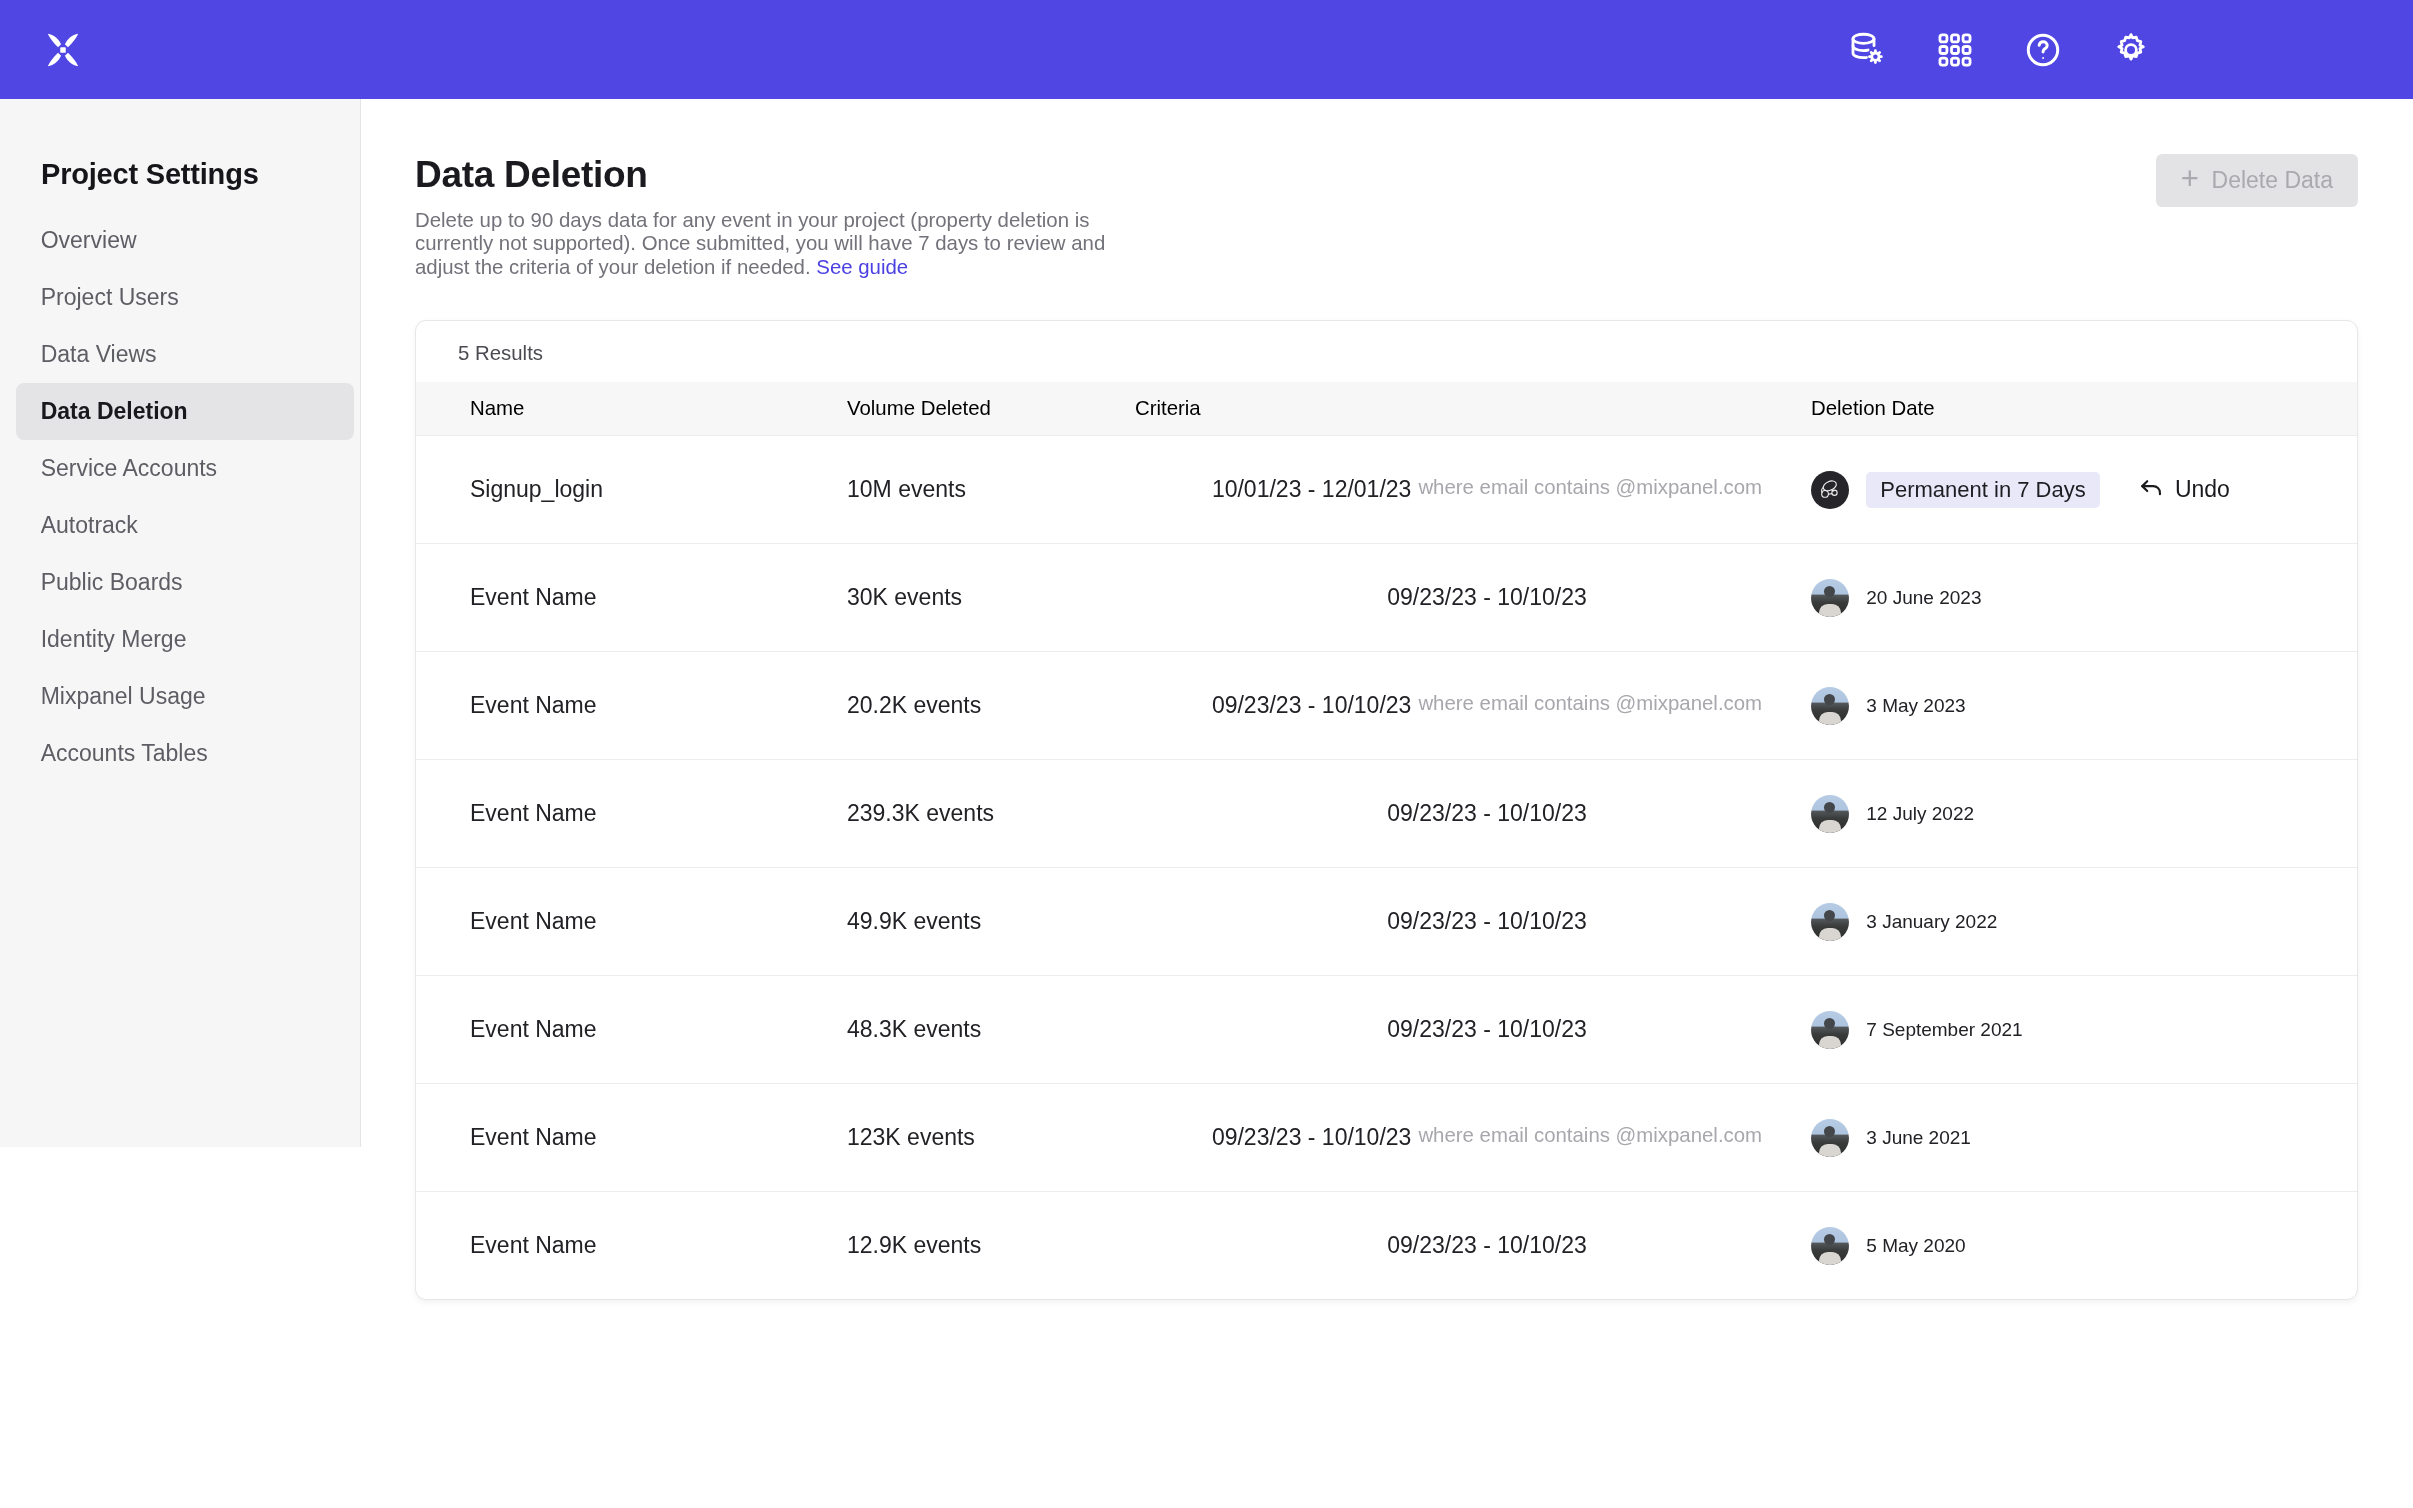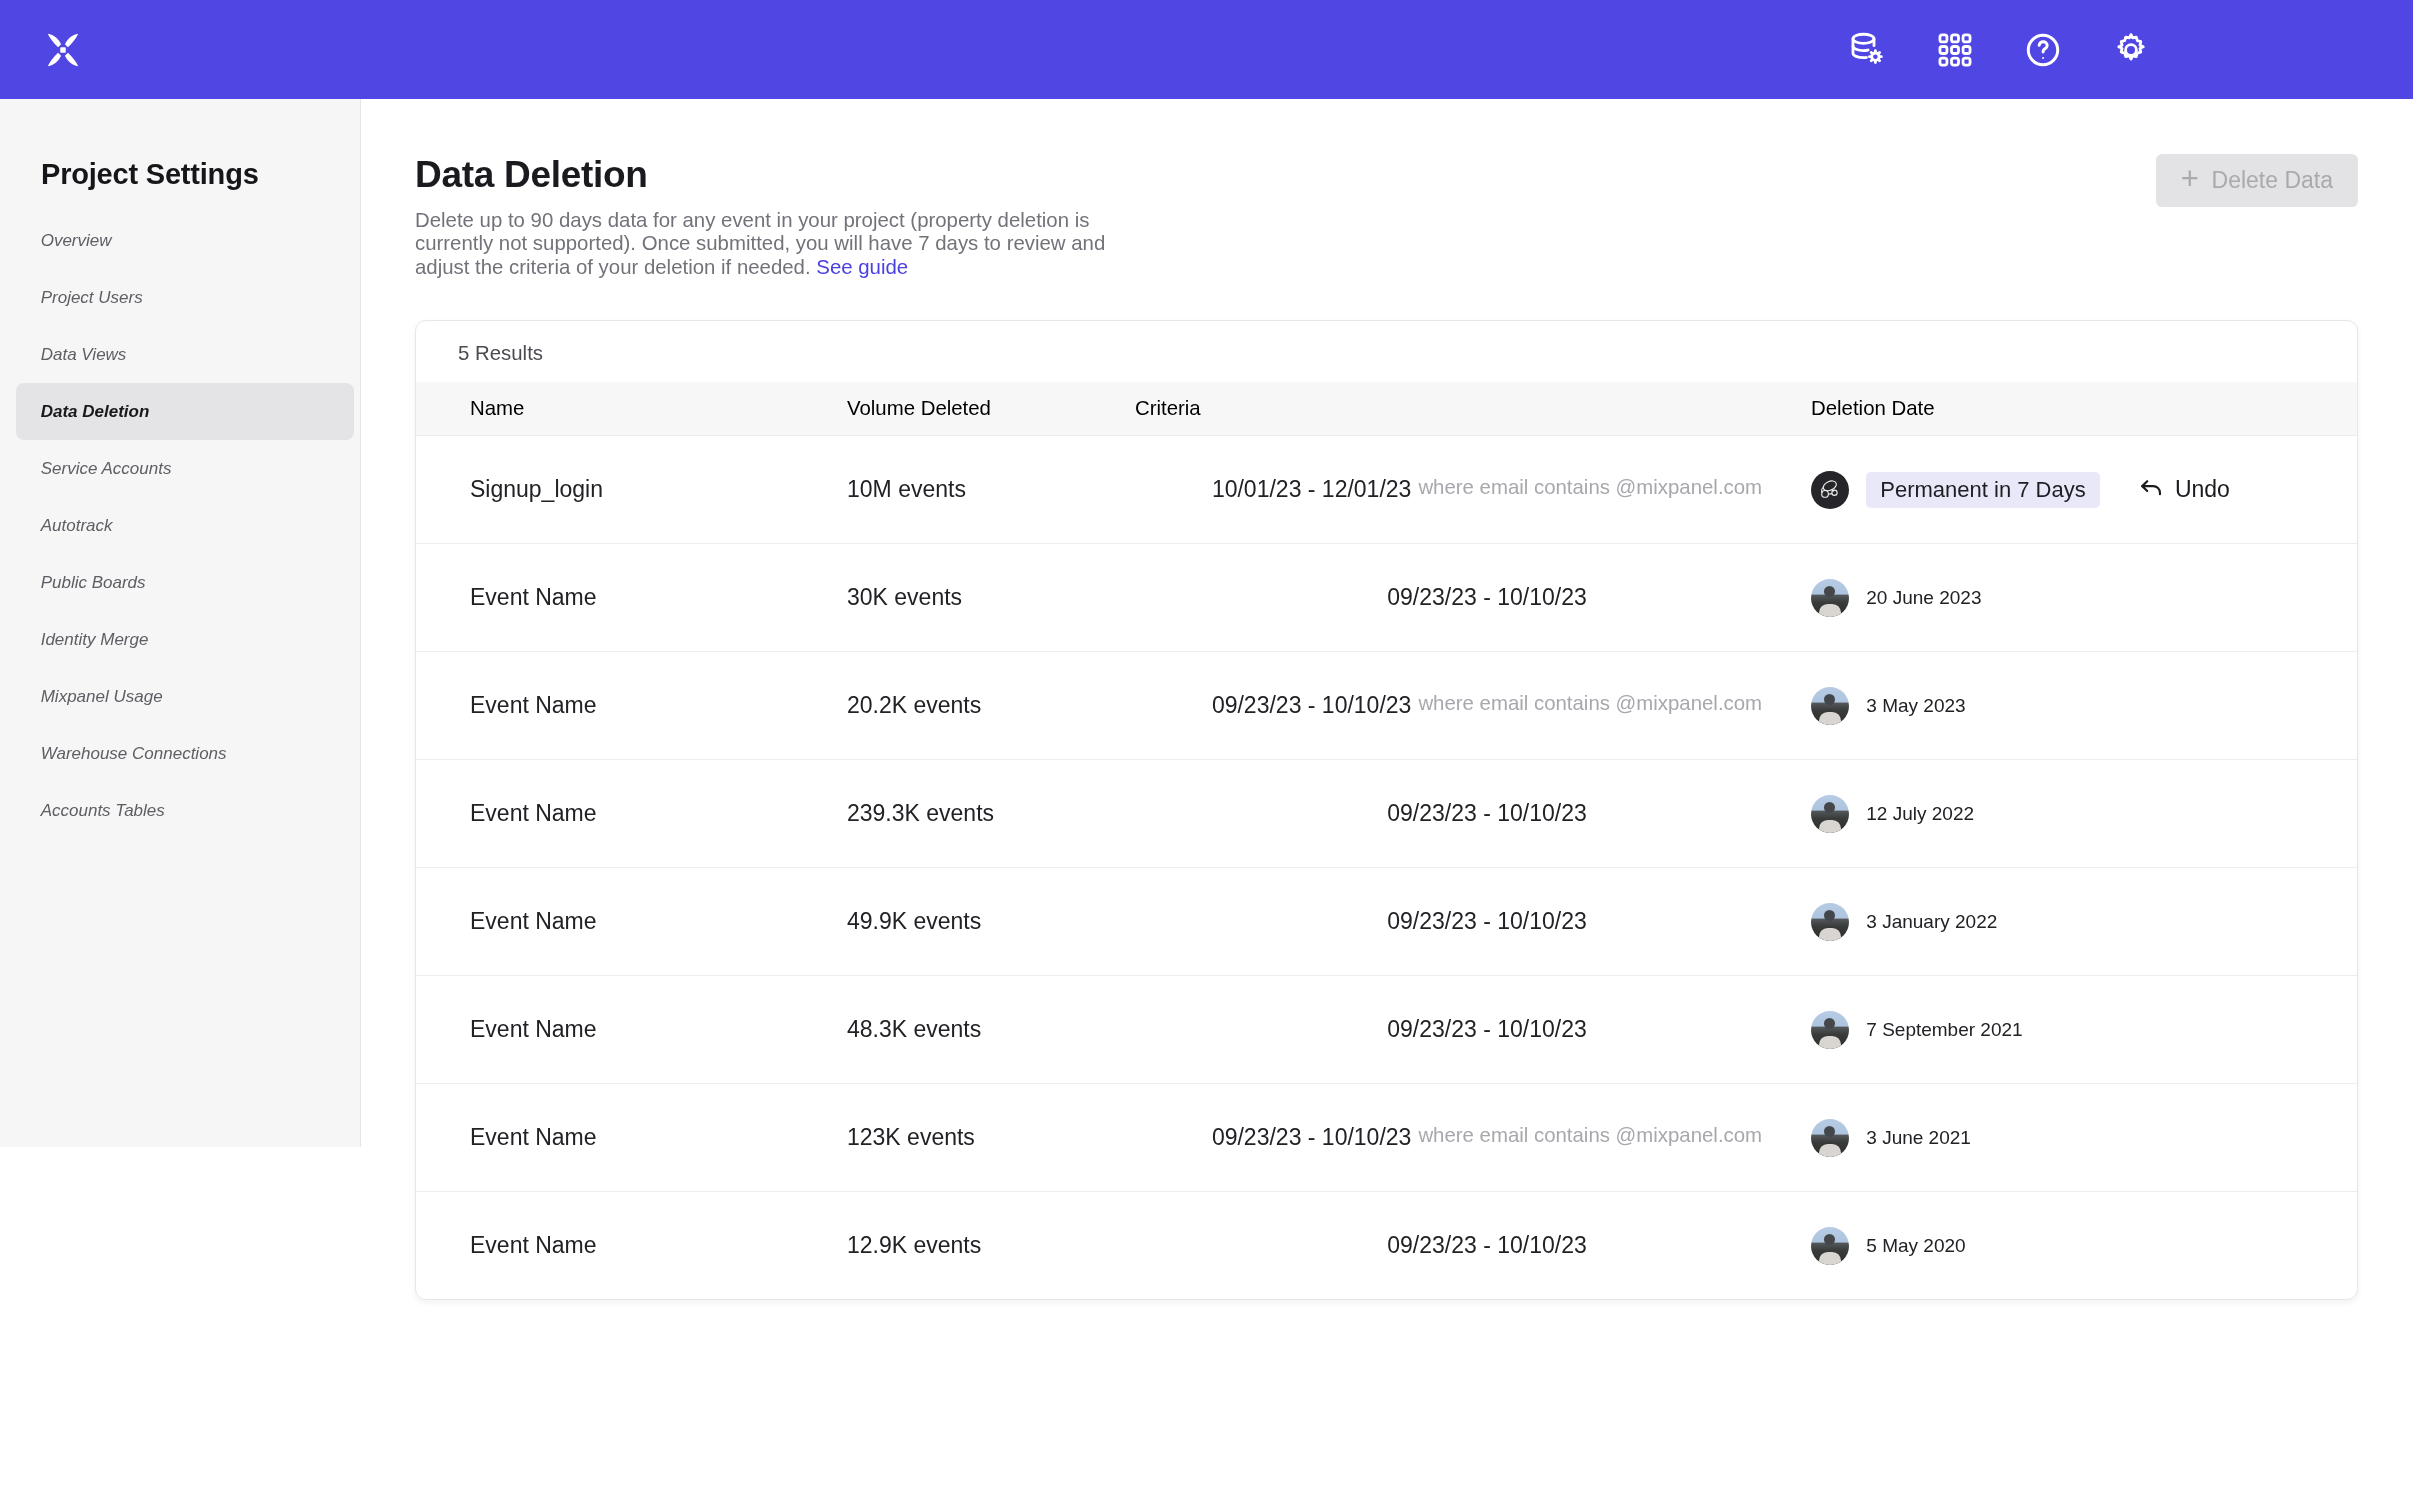--- a/index.html
+++ b/index.html
@@ -31,21 +31,21 @@
   .topbar-spacer{flex:1;}
   .icon-btn{width:46px;height:46px;margin-left:42px;display:flex;align-items:center;
     justify-content:center;cursor:pointer;}
   .icon-btn svg{width:42px;height:42px;}
   
   .layout{display:flex;height:1048px;}
   .sidebar{width:361px;flex-shrink:0;background:var(--sidebar-bg);
     border-right:0.8px solid #e4e4e7;padding-top:59px;}
   .sidebar-title{margin:0 0 21px 41px;font-size:29px;font-weight:700;color:#16161a;letter-spacing:-0.2px;}
   .nav-item{height:57px;display:flex;align-items:center;margin:0 6.3px 0 15.7px;padding-left:25px;
-    border-radius:7.9px;font-size:17px;color:#5d5d64;cursor:pointer;font-style:italic;}
+    border-radius:7.9px;font-size:23px;color:#5d5d64;cursor:pointer;}
   .nav-item.selected{background:var(--pill-bg);color:#19191d;font-weight:700;}
   
   .main{flex:1;position:relative;padding:55px 55px 0 54px;background:#fff;}
   .page-title{margin:0;font-size:37px;font-weight:700;color:#1b1b1f;letter-spacing:-0.3px;}
   .page-desc{margin-top:12.6px;font-size:20.4px;line-height:23.6px;color:var(--text-secondary);}
   .page-desc .line{display:block;}
   .guide-link{color:var(--link);text-decoration:none;cursor:pointer;}
   .delete-btn{position:absolute;top:55px;right:55px;height:53px;padding:0 25px;
     display:flex;align-items:center;gap:12.6px;background:var(--button-bg);color:var(--button-text);
     border:none;border-radius:6.3px;font-size:23px;font-weight:500;
@@ -161,23 +161,20 @@
   </div>
 
   <div class="nav-item">
     <span class="nav-label">Identity Merge</span>
   </div>
 
   <div class="nav-item">
     <span class="nav-label">Mixpanel Usage</span>
   </div>
 
-  <div class="nav-item">
-    <span class="nav-label">Warehouse Connections</span>
-  </div>
 
   <div class="nav-item">
     <span class="nav-label">Accounts Tables</span>
   </div>
 </nav>
   </aside>
 
   <main class="main">
     <h1 class="page-title">Data Deletion</h1>
     <div class="page-desc">

